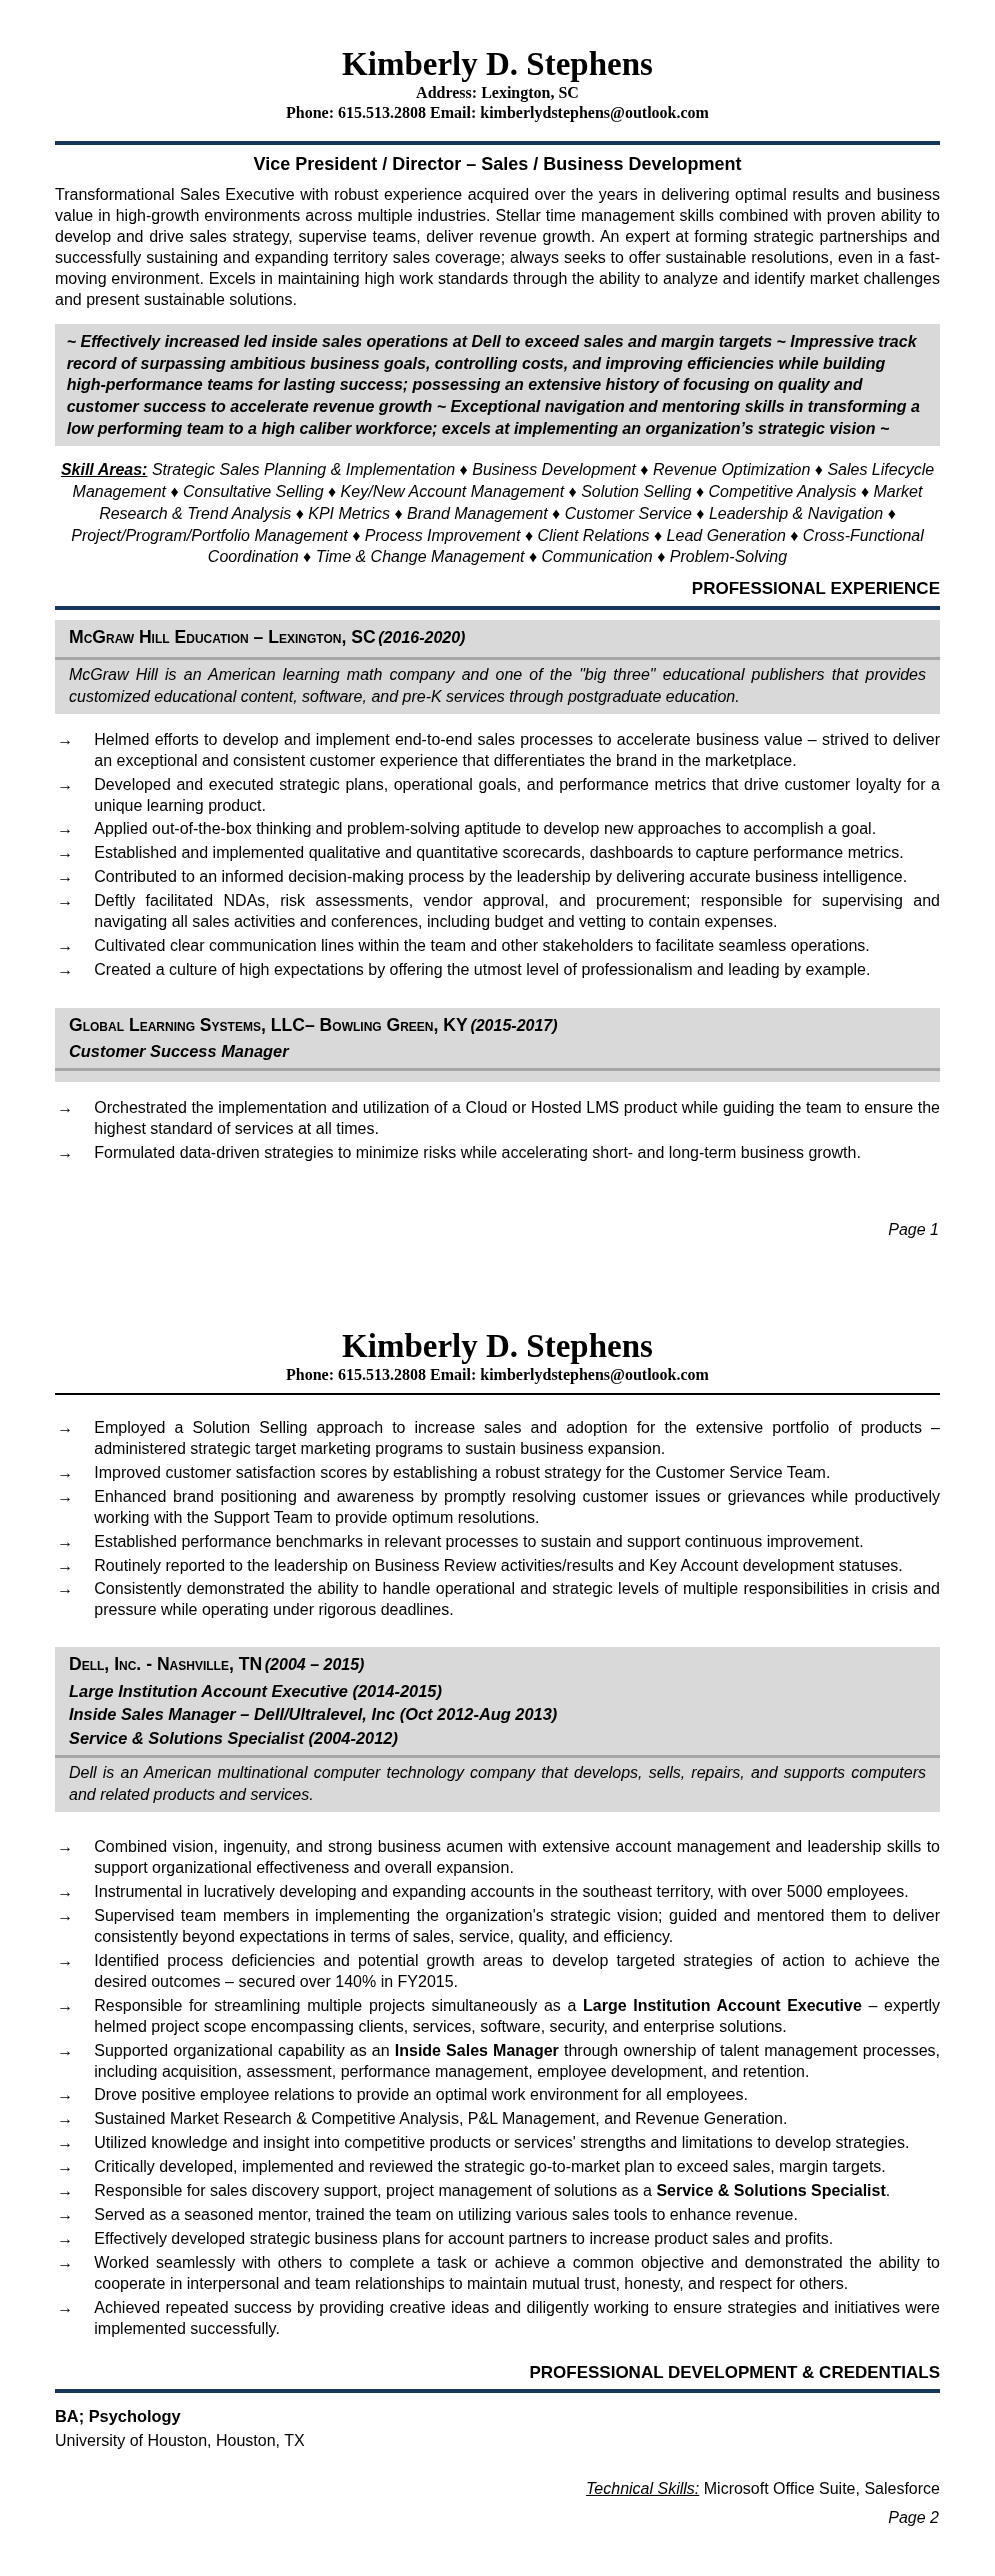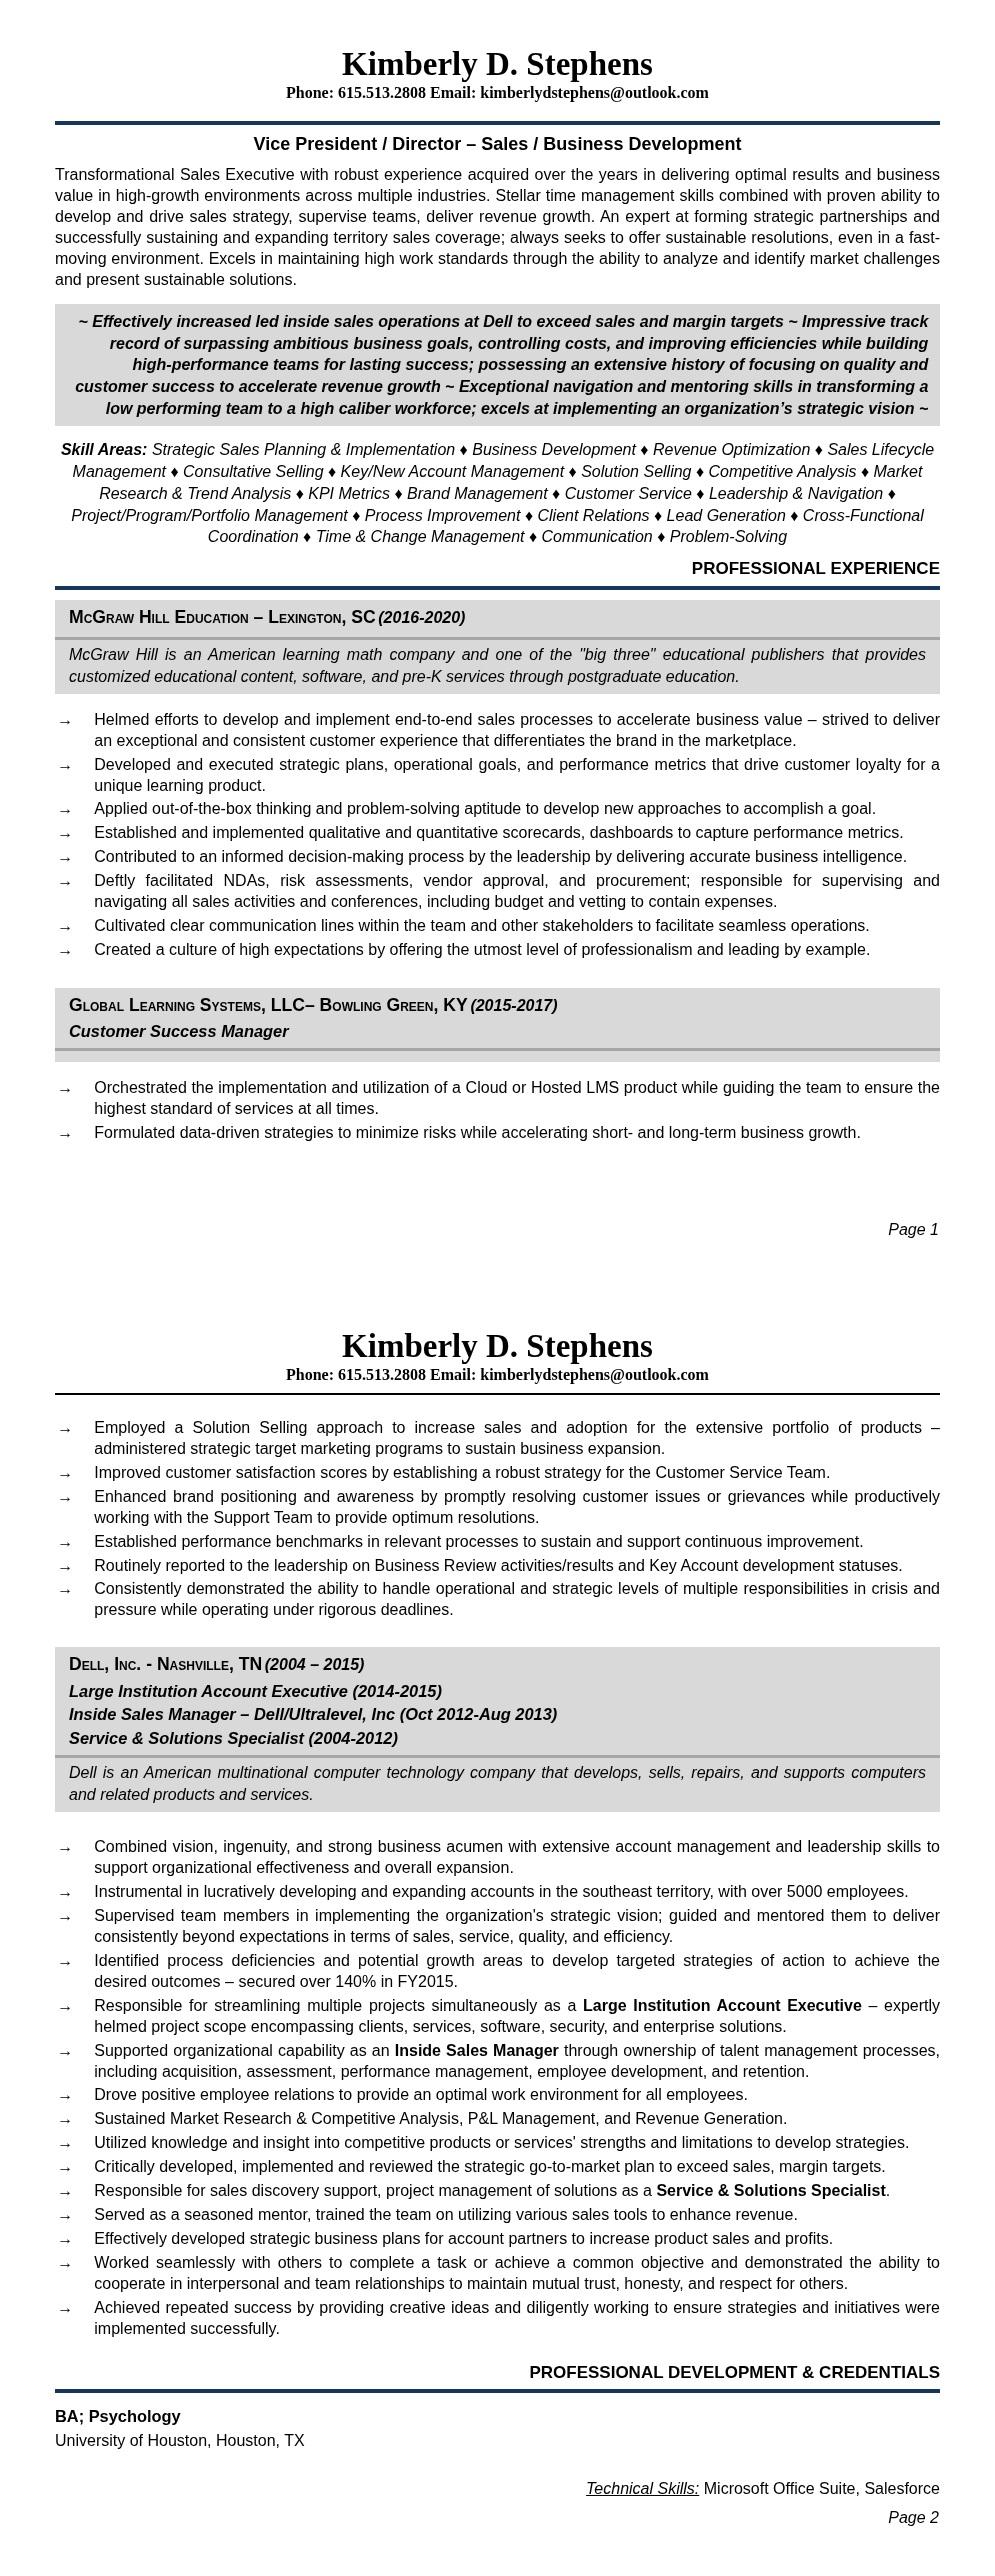--- a/index.html
+++ b/index.html
@@ -13,24 +13,24 @@
   .contact{font-family:"Liberation Serif",serif;font-weight:bold;font-size:16px;line-height:20px;text-align:center;}
 
   .rule-navy{height:4.1px;background:#17365D;border:0;margin:0;}
   .rule-header{margin-top:17.6px;}
   .rule-thin{height:1.8px;background:#000;border:0;margin:8.2px 0 0;}
   .rule-section{margin-top:5.3px;}
 
   .headline{font-weight:bold;font-size:18px;line-height:23.4px;text-align:center;margin-top:8.8px;}
   .summary{font-size:16px;line-height:21px;text-align:justify;margin:7px 0 0;}
 
-  .quotebox{background:#D9D9D9;font-weight:bold;font-style:italic;font-size:16px;line-height:21.7px;text-align:right;padding:7px 11.7px;margin-top:14px;}
+  .quotebox{background:#D9D9D9;font-weight:bold;font-style:italic;font-size:16px;line-height:21.7px;text-align:left;padding:7px 11.7px;margin-top:14px;}
 
   .skills{font-style:italic;font-size:16px;line-height:21.7px;text-align:center;margin:13px 0 0;}
-  .skills-label{font-weight:bold;}
+  .skills-label{font-weight:bold;text-decoration:underline;}
 
   .sec-heading{font-weight:bold;font-size:17px;line-height:22px;text-align:right;margin:10.5px 0 0;}
 
   .jobbox{background:#D9D9D9;padding:4.7px 0 5.9px;margin-top:10px;}
   .jobbox .pad{padding:0 14px;}
   .jobline{line-height:24.6px;}
   .company{font-weight:bold;font-variant:small-caps;font-size:17.6px;}
   .dates{font-weight:bold;font-style:italic;font-size:16px;}
   .role{font-weight:bold;font-style:italic;font-size:16.4px;line-height:23.4px;}
   .jobdivider{height:2.9px;background:#A6A6A6;margin:4.7px 0;}
@@ -50,20 +50,21 @@
 
   .pagemarker{position:absolute;right:56px;bottom:49px;font-style:italic;font-size:16px;}
 </style>
 </head>
 <body>
 
 <div class="sheet">
 
   <section class="page page1">
     <h1 class="name">Kimberly D. Stephens</h1>
+    <div class="contact">Address: Lexington, SC</div>
     <div class="contact">Phone: 615.513.2808 Email: kimberlydstephens@outlook.com</div>
     <div class="rule-navy rule-header"></div>
 
     <div class="headline">Vice President / Director – Sales / Business Development</div>
     <p class="summary">Transformational Sales Executive with robust experience acquired over the years in delivering optimal results and business value in high-growth environments across multiple industries. Stellar time management skills combined with proven ability to develop and drive sales strategy, supervise teams, deliver revenue growth. An expert at forming strategic partnerships and successfully sustaining and expanding territory sales coverage; always seeks to offer sustainable resolutions, even in a fast-moving environment. Excels in maintaining high work standards through the ability to analyze and identify market challenges and present sustainable solutions.</p>
 
     <div class="quotebox">~ Effectively increased led inside sales operations at Dell to exceed sales and margin targets ~ Impressive track record of surpassing ambitious business goals, controlling costs, and improving efficiencies while building high-performance teams for lasting success; possessing an extensive history of focusing on quality and customer success to accelerate revenue growth ~ Exceptional navigation and mentoring skills in transforming a low performing team to a high caliber workforce; excels at implementing an organization’s strategic vision ~</div>
 
     <p class="skills">
       <span class="skills-label">Skill Areas:</span>

